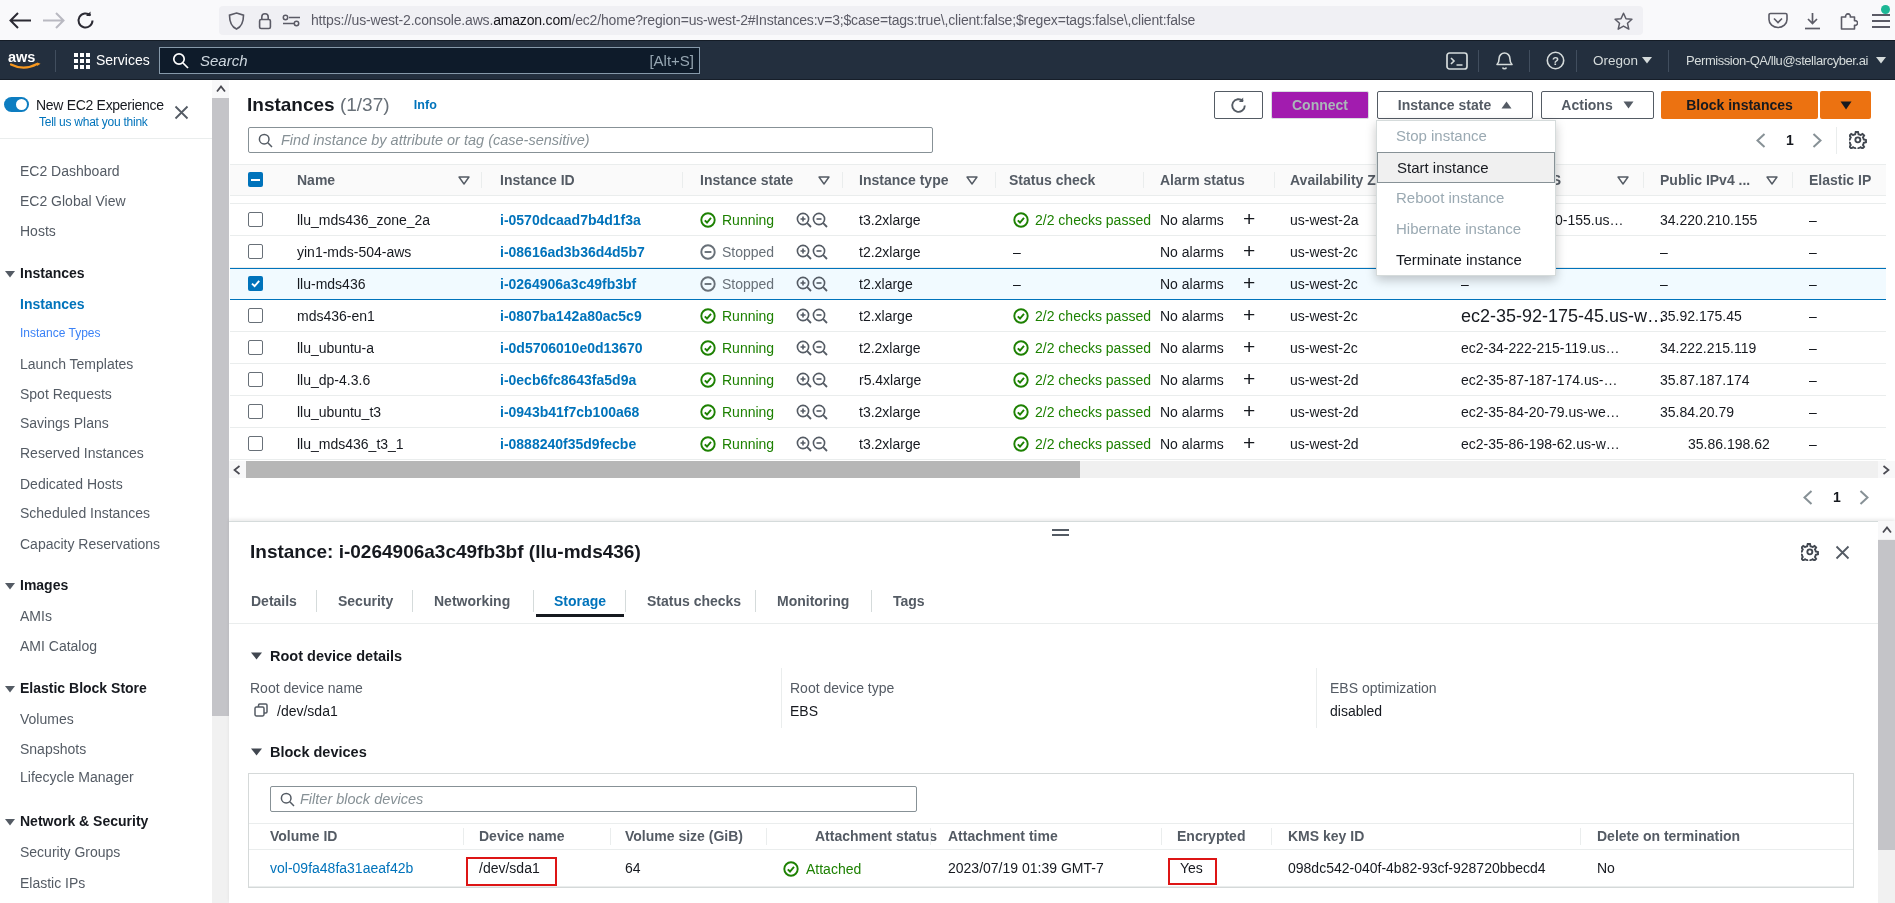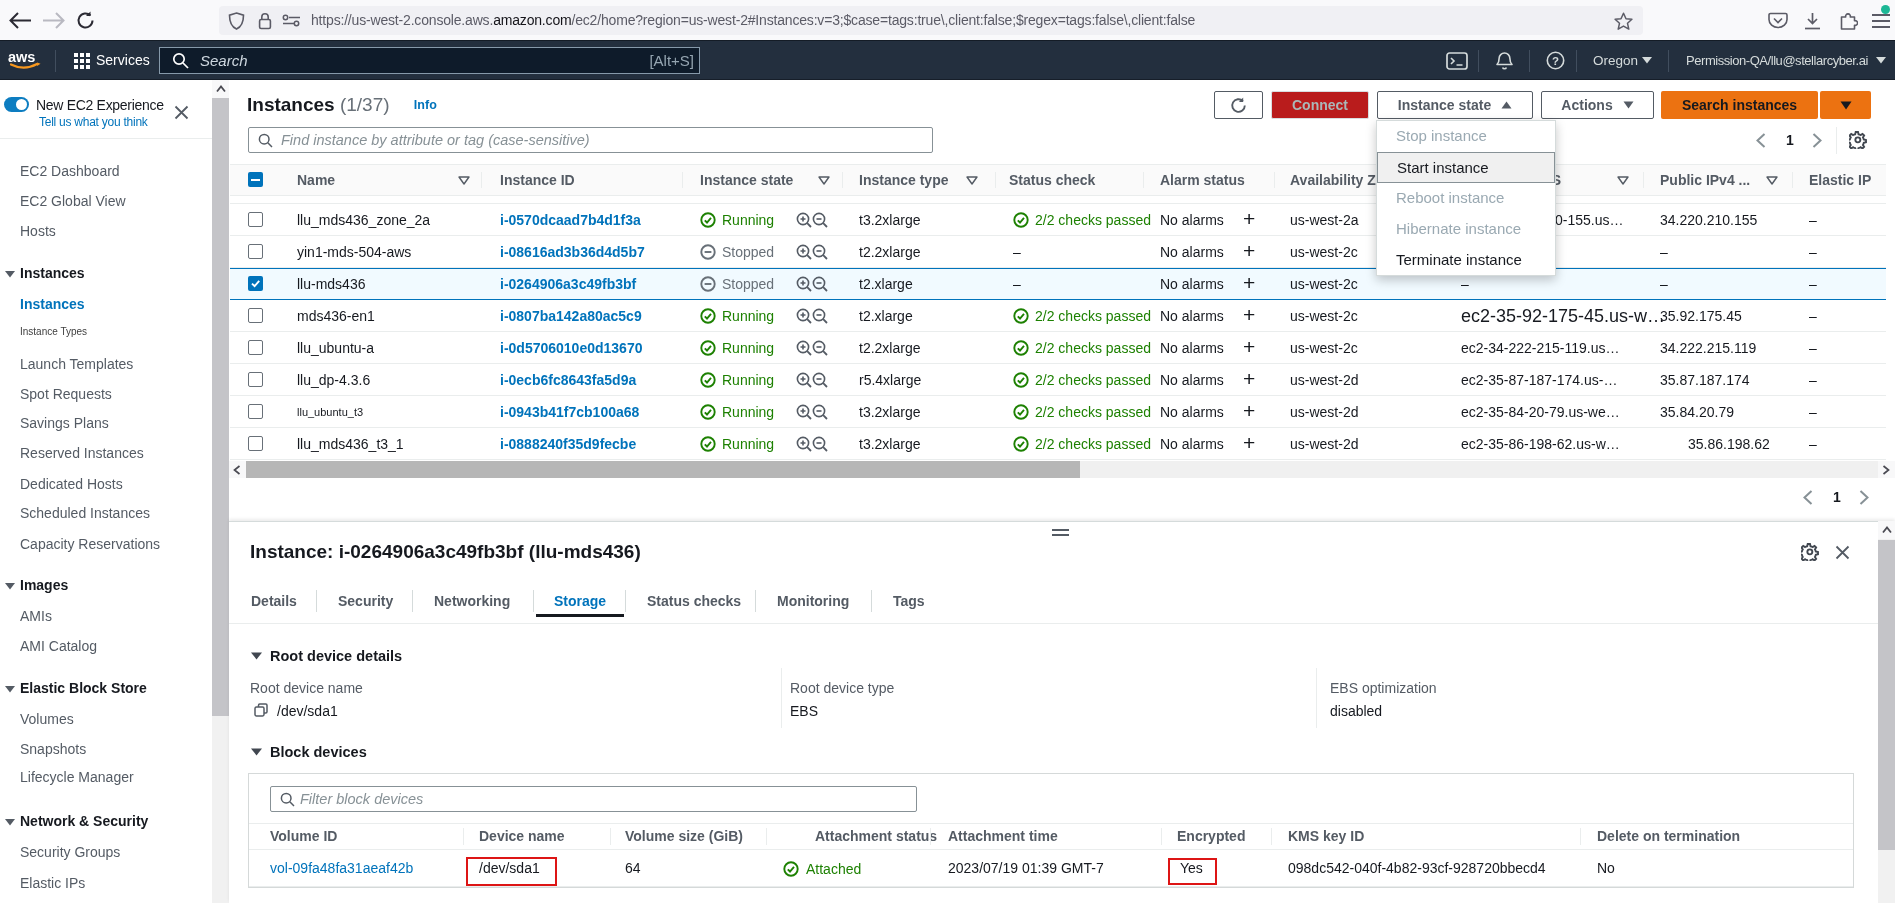--- a/index.html
+++ b/index.html
@@ -114,21 +114,21 @@
   </svg>
 <div class="a" style="left:0;top:138px;width:212px;height:1px;background:#eaeded;"></div>
 <div class="a" style="left:20px;top:163px;font-size:14px;color:#545b64;">EC2 Dashboard</div>
 <div class="a" style="left:20px;top:193px;font-size:14px;color:#545b64;">EC2 Global View</div>
 <div class="a" style="left:20px;top:223px;font-size:14px;color:#545b64;">Hosts</div>
 <svg class="a" style="left:5px;top:271px" width="10" height="7" viewBox="0 0 10 7">
     <path d="M0 0 h10 l-5 6.5z" fill="#545b64"></path>
   </svg>
 <div class="a" style="left:20px;top:265px;font-size:14px;font-weight:bold;color:#16191f;">Instances</div>
 <div class="a" style="left:20px;top:296px;font-size:14px;font-weight:bold;color:#0073bb;">Instances</div>
-<div class="a" style="left:20px;top:326px;font-size:10px;color:#404040;">Instance Types</div>
+<div class="a" style="left:20px;top:326px;font-size:12px;color:#3b82f6;">Instance Types</div>
 <div class="a" style="left:20px;top:356px;font-size:14px;color:#545b64;">Launch Templates</div>
 <div class="a" style="left:20px;top:386px;font-size:14px;color:#545b64;">Spot Requests</div>
 <div class="a" style="left:20px;top:415px;font-size:14px;color:#545b64;">Savings Plans</div>
 <div class="a" style="left:20px;top:445px;font-size:14px;color:#545b64;">Reserved Instances</div>
 <div class="a" style="left:20px;top:476px;font-size:14px;color:#545b64;">Dedicated Hosts</div>
 <div class="a" style="left:20px;top:505px;font-size:14px;color:#545b64;">Scheduled Instances</div>
 <div class="a" style="left:20px;top:536px;font-size:14px;color:#545b64;">Capacity Reservations</div>
 <svg class="a" style="left:5px;top:583px" width="10" height="7" viewBox="0 0 10 7">
     <path d="M0 0 h10 l-5 6.5z" fill="#545b64"></path>
   </svg>
@@ -155,28 +155,28 @@
   </svg>
 <div class="a" style="left:212px;top:98px;width:17px;height:618px;background:#c4c4c8;"></div>
 <div class="a" style="left:229px;top:80px;width:1666px;height:823px;background:#fff;"></div>
 <div class="a" style="left:247px;top:94px;font-size:19px;white-space:nowrap;"><b>Instances</b> <span style="color:#687078">(1/37)</span> <span style="color:#0073bb;font-size:12.5px;font-weight:bold;position:relative;top:-2px;margin-left:19px;">Info</span></div>
 <div class="a" style="left:1214px;top:91px;width:49px;height:28px;border:1px solid #545b64;border-radius:2px;background:#fff;display:flex;align-items:center;justify-content:center;">
     <svg width="17" height="17" viewBox="0 0 17 17">
       <path d="M14.8 8.5 a6.3 6.3 0 1 1 -1.85-4.45" stroke="#545b64" stroke-width="1.9" fill="none"></path>
       <path d="M13.2 0.6 v4.3 h-4.3z" fill="#545b64"></path>
     </svg>
   </div>
-<div class="a" style="left:1271px;top:91px;width:98px;height:28px;border:1px solid #d8dee0;border-radius:2px;background:#b91c1c;display:flex;align-items:center;justify-content:center;font-weight:bold;color:#aab7b8;font-size:14px;">Connect</div>
+<div class="a" style="left:1271px;top:91px;width:98px;height:28px;border:1px solid #d8dee0;border-radius:2px;background:#a21caf;display:flex;align-items:center;justify-content:center;font-weight:bold;color:#aab7b8;font-size:14px;">Connect</div>
 <div class="a" style="left:1377px;top:91px;width:156px;height:28px;border:1px solid #545b64;border-radius:2px;background:#fff;display:flex;align-items:center;justify-content:center;font-weight:bold;color:#545b64;font-size:14px;">Instance state<svg style="margin-left:10px" width="11" height="8" viewBox="0 0 11 8">
       <path d="M0.5 7.5 h10 l-5 -7z" fill="#545b64"></path>
     </svg></div>
 <div class="a" style="left:1541px;top:91px;width:113px;height:28px;border:1px solid #545b64;border-radius:2px;background:#fff;display:flex;align-items:center;justify-content:center;font-weight:bold;color:#545b64;font-size:14px;">Actions<svg style="margin-left:10px" width="11" height="8" viewBox="0 0 11 8">
       <path d="M0.5 0.5 h10 l-5 7z" fill="#545b64"></path>
     </svg></div>
-<div class="a" style="left:1661px;top:91px;width:157px;height:28px;background:#ec7211;border-radius:2px;display:flex;align-items:center;justify-content:center;font-weight:bold;color:#16191f;font-size:14px;">Search instances</div>
+<div class="a" style="left:1661px;top:91px;width:157px;height:28px;background:#ec7211;border-radius:2px;display:flex;align-items:center;justify-content:center;font-weight:bold;color:#16191f;font-size:14px;">Block instances</div>
 <div class="a" style="left:1820px;top:91px;width:51px;height:28px;background:#ec7211;border-radius:2px;display:flex;align-items:center;justify-content:center;">
     <svg width="12" height="9" viewBox="0 0 12 9">
       <path d="M0.5 0.5 h11 l-5.5 8z" fill="#16191f"></path>
     </svg>
   </div>
 <svg class="a" style="left:1756px;top:133px" width="10" height="15" viewBox="0 0 10 15">
     <path d="M8.5 1 L1.5 7.5 L8.5 14" stroke="#879196" stroke-width="2" fill="none"></path>
   </svg>
 <div class="a" style="left:1780px;top:132px;width:20px;text-align:center;font-weight:bold;font-size:14px;">1</div>
 <svg class="a" style="left:1812px;top:133px" width="10" height="15" viewBox="0 0 10 15">
@@ -425,21 +425,21 @@
     <span style="margin-left:6px;">2/2 checks passed</span>
   </div>
 <div class="a" style="left:1160px;top:364px;height:32px;line-height:32px;font-size:14px;color:#16191f;white-space:nowrap;">No alarms</div>
 <div class="a" style="left:1243px;top:364px;height:32px;line-height:30px;font-size:21px;color:#16191f;">+</div>
 <div class="a" style="left:1290px;top:364px;height:32px;line-height:32px;font-size:14px;color:#16191f;white-space:nowrap;">us-west-2d</div>
 <div class="a" style="left:1461px;top:364px;height:32px;line-height:32px;font-size:14px;color:#16191f;white-space:nowrap;">ec2-35-87-187-174.us-…</div>
 <div class="a" style="left:1660px;top:364px;height:32px;line-height:32px;font-size:14px;color:#16191f;white-space:nowrap;">35.87.187.174</div>
 <div class="a" style="left:1809px;top:364px;height:32px;line-height:32px;font-size:14px;color:#16191f;white-space:nowrap;">–</div>
 <div class="a" style="left:230px;top:396px;width:1656px;height:32px;background:#fff;border-bottom:1px solid #eaeded;"></div>
 <div class="a" style="left:248px;top:404px;width:15px;height:15px;background:#fff;border:1px solid #687078;border-radius:2px;"></div>
-<div class="a" style="left:297px;top:396px;height:32px;line-height:32px;font-size:11px;color:#16191f;white-space:nowrap;">llu_ubuntu_t3</div>
+<div class="a" style="left:297px;top:396px;height:32px;line-height:32px;font-size:14px;color:#16191f;white-space:nowrap;">llu_ubuntu_t3</div>
 <div class="a" style="left:500px;top:396px;height:32px;line-height:32px;font-size:14px;color:#0073bb;font-weight:bold;white-space:nowrap;">i-0943b41f7cb100a68</div>
 <div class="a" style="left:700px;top:396px;width:160px;height:32px;display:flex;align-items:center;font-size:14px;color:#1d8102;white-space:nowrap;">
     <svg style="flex:none" width="16" height="16" viewBox="0 0 16 16">
       <circle cx="8" cy="8" r="6.7" stroke="#1d8102" stroke-width="1.9" fill="none"></circle>
       <path d="M4.8 8.3 l2.2 2.2 4-4.6" stroke="#1d8102" stroke-width="1.9" fill="none"></path>
     </svg>
     <span style="margin-left:6px;">Running</span>
   </div>
 <div class="a" style="left:796px;top:396px;height:32px;display:flex;align-items:center;">
     <svg style="flex:none" width="36" height="16" viewBox="0 0 36 16">

